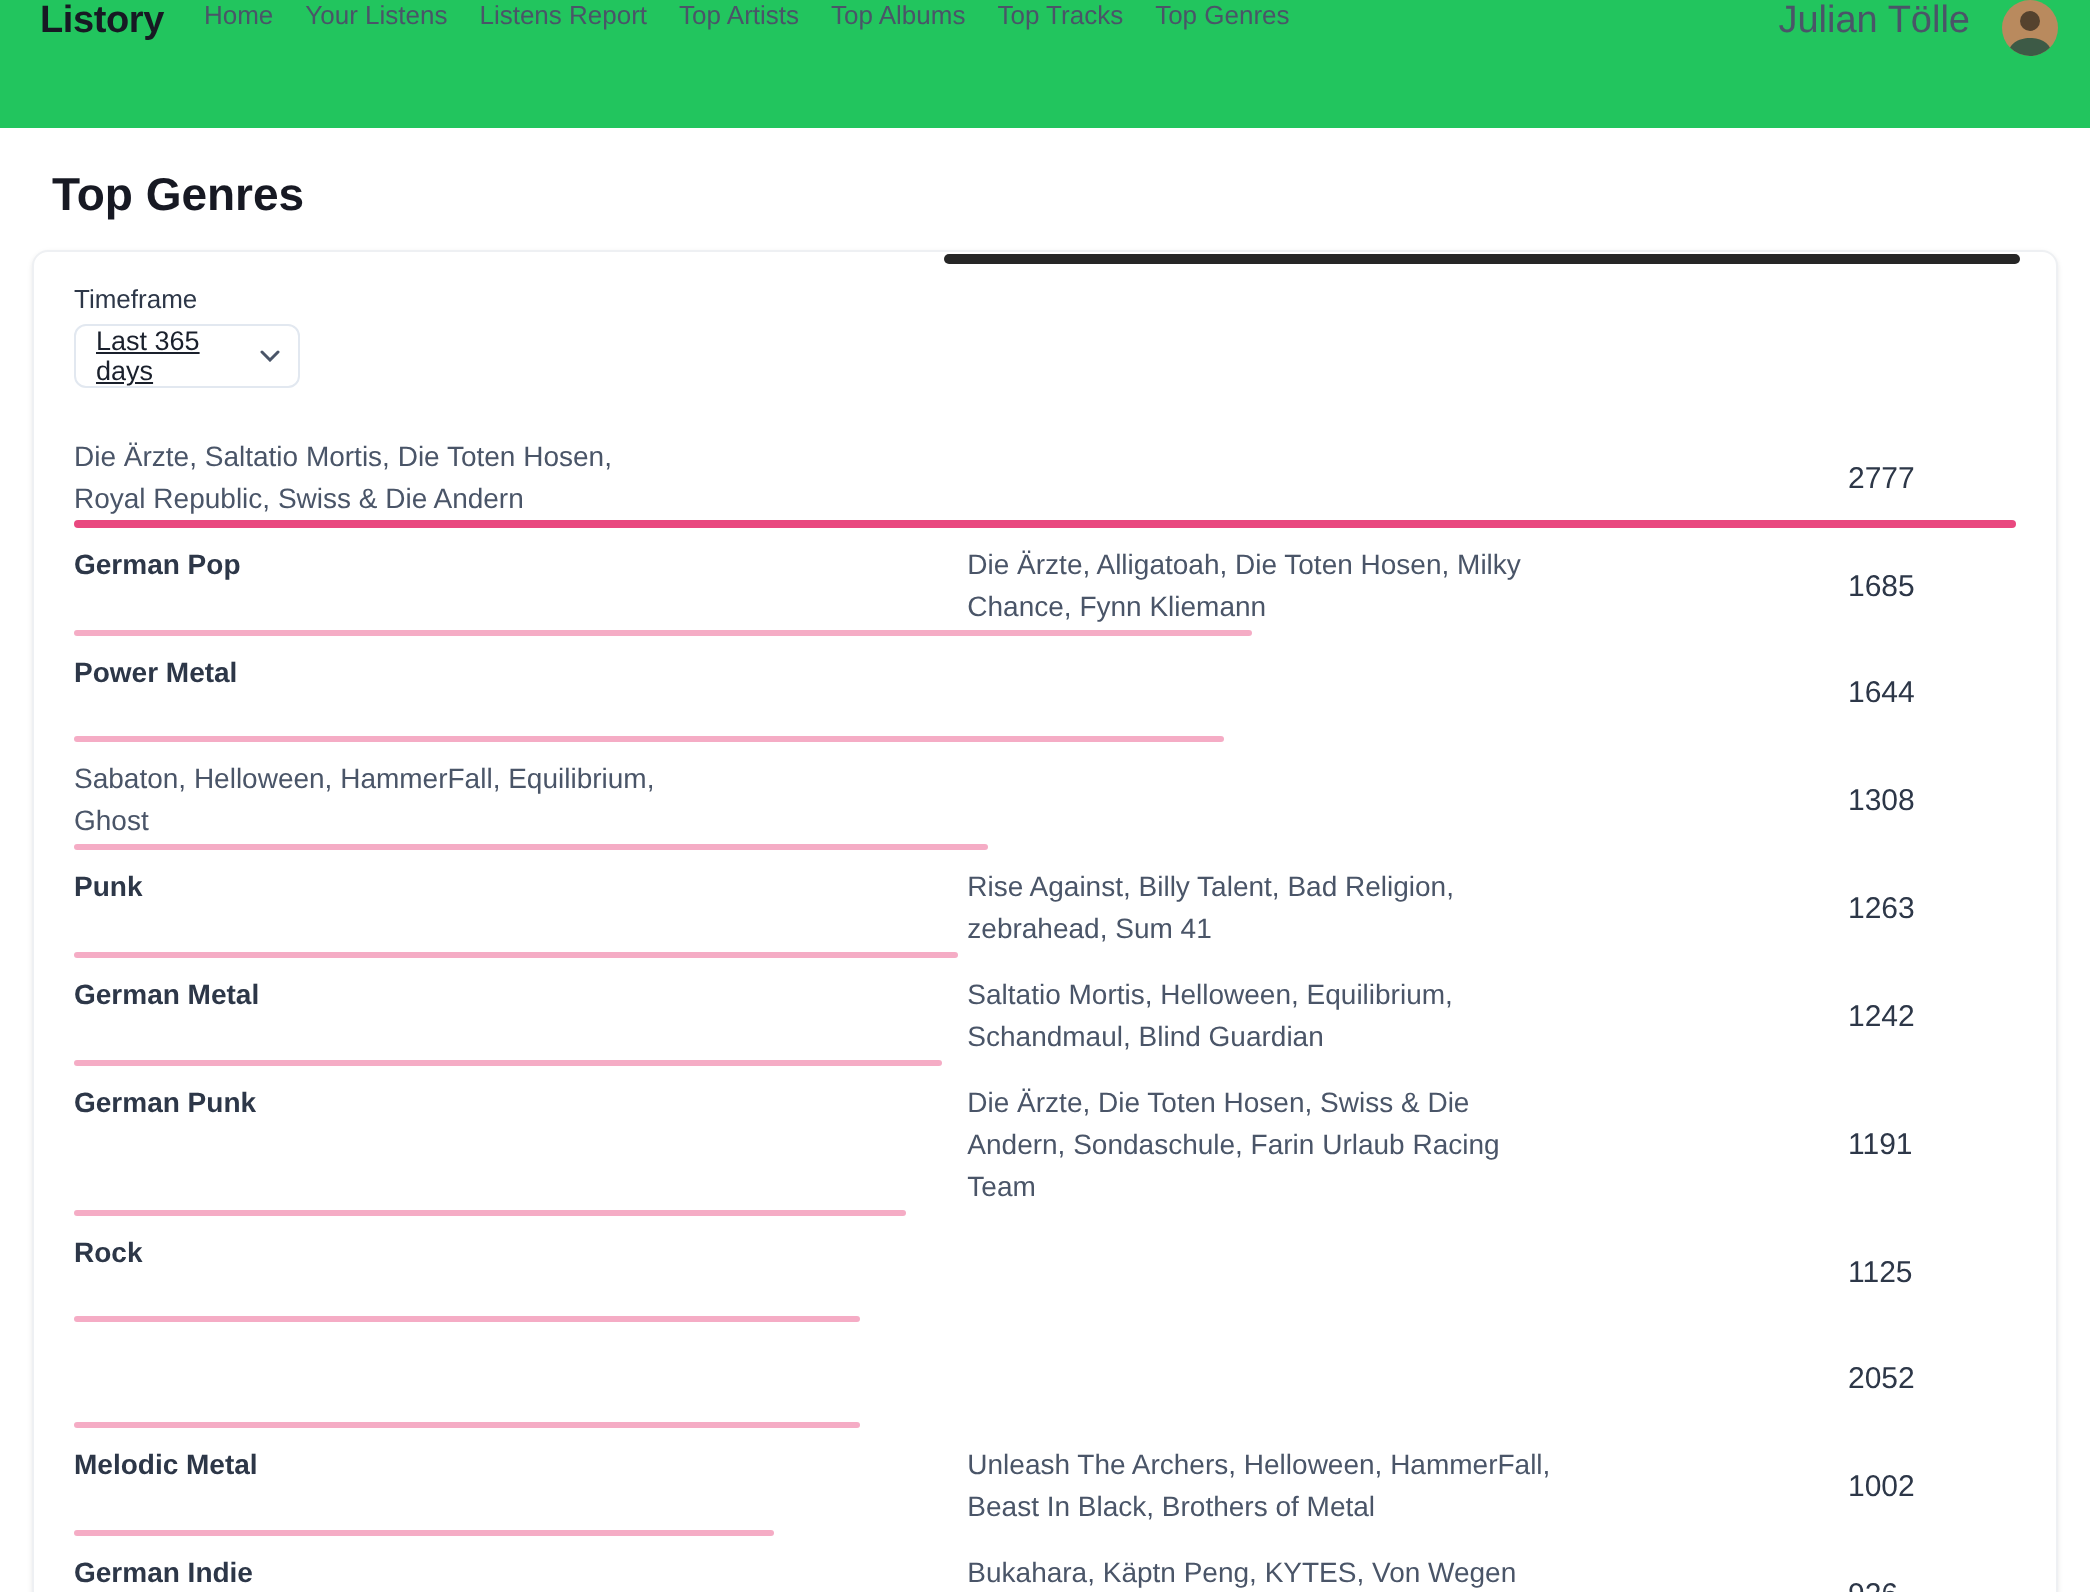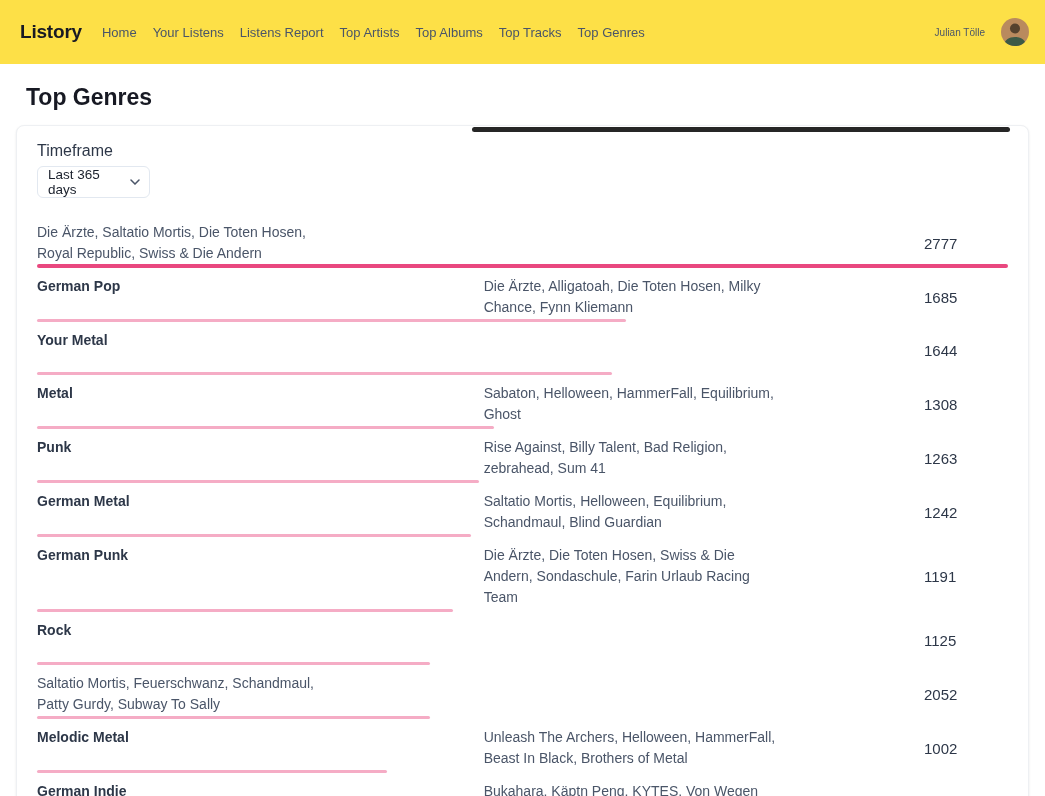--- a/index.html
+++ b/index.html
@@ -2,43 +2,43 @@
 <html><head>
 <meta charset="utf-8">
 <style>
   *{box-sizing:border-box}
   html,body{margin:0;padding:0}
   body{
     width:1045px;height:796px;overflow:hidden;background:#ffffff;
     font-family:"Liberation Sans",sans-serif;color:#1a202c;
   }
   
-  .topnav{display:flex;align-items:center;height:64px;padding:0 16px 0 20px;background:#fde047}
+  .topnav{display:flex;align-items:flex-start;height:64px;padding:0 16px 0 20px;background:#22c55e}
   .logo{font-size:19px;font-weight:700;color:#171923;margin-right:20px;cursor:pointer;letter-spacing:-.2px}
   .nav-links{display:flex;align-items:center;gap:16px}
   .nav-link{font-size:13px;color:#4a5568;cursor:pointer;white-space:nowrap}
   .nav-spacer{flex:1}
-  .user-name{font-size:10px;color:#4a5568;margin-right:16px;cursor:pointer}
+  .user-name{font-size:19px;color:#4a5568;margin-right:16px;cursor:pointer}
   .avatar{width:28px;height:28px;border-radius:50%;overflow:hidden;display:inline-block;flex:0 0 auto;cursor:pointer}
   .avatar svg{display:block}
   
   .page-title{font-size:23px;font-weight:700;color:#171923;margin:20px 26px 14px}
   
   .card{
     position:relative;margin:0 16px;padding:16px 20px 10px;
     border:1px solid #eef0f3;border-radius:8px;
     box-shadow:0 1px 3px rgba(0,0,0,.06),0 1px 2px rgba(0,0,0,.04);
     background:#fff;overflow:hidden;
   }
   .scroll-thumb{position:absolute;top:1px;left:45%;right:18px;height:5px;border-radius:3px}
-  .tf-label{font-size:16px;color:#2d3748;margin:0 0 5px}
+  .tf-label{font-size:13px;color:#2d3748;margin:0 0 5px}
   .tf-select{
     display:inline-flex;align-items:center;justify-content:space-between;
     width:113px;height:32px;border:1px solid #e2e8f0;border-radius:6px;
-    padding:0 9px 0 10px;font-size:13.5px;color:#1a202c;background:#fff;cursor:pointer;
+    padding:0 9px 0 10px;font-size:13.5px;color:#1a202c;background:#fff;cursor:pointer;text-decoration:underline;
   }
   .tf-select .chev{display:inline-flex;margin-left:6px}
   
   .genre-table{margin-top:16px}
   .genre-row{position:relative;display:flex;padding:8px 0 4px;min-height:53px}
   .cell-genre{flex:0 0 46%;font-size:14px;font-weight:700;color:#2d3748;line-height:1.5;padding-right:16px}
   .cell-artists{flex:0 0 31%;font-size:14px;color:#4a5568;line-height:1.5}
   .cell-count{flex:0 0 84px;margin-left:auto;align-self:center;font-size:15px;color:#2d3748}
   .genre-bar{position:absolute;left:0;bottom:0;height:3px;border-radius:2px}
   .genre-row:first-child .genre-bar{height:4px}
@@ -89,26 +89,25 @@
         <div class="cell-count">2777</div>
         <div class="genre-bar" style="width: 100%; background: rgb(233, 72, 127);"></div>
       </div>
       <div class="genre-row">
         <div class="cell-genre">German Pop</div>
         <div class="cell-artists">Die Ärzte, Alligatoah, Die Toten Hosen, Milky Chance, Fynn Kliemann</div>
         <div class="cell-count">1685</div>
         <div class="genre-bar" style="width: 60.677%; background: rgb(233, 72, 127); opacity: 0.45;"></div>
       </div>
       <div class="genre-row">
-        <div class="cell-genre">Your Metal</div>
+        <div class="cell-genre">Power Metal</div>
         <div class="cell-count">1644</div>
         <div class="genre-bar" style="width: 59.2006%; background: rgb(233, 72, 127); opacity: 0.45;"></div>
       </div>
       <div class="genre-row">
-        <div class="cell-genre">Metal</div>
         <div class="cell-artists">Sabaton, Helloween, HammerFall, Equilibrium, Ghost</div>
         <div class="cell-count">1308</div>
         <div class="genre-bar" style="width: 47.1012%; background: rgb(233, 72, 127); opacity: 0.45;"></div>
       </div>
       <div class="genre-row">
         <div class="cell-genre">Punk</div>
         <div class="cell-artists">Rise Against, Billy Talent, Bad Religion, zebrahead, Sum 41</div>
         <div class="cell-count">1263</div>
         <div class="genre-bar" style="width: 45.4807%; background: rgb(233, 72, 127); opacity: 0.45;"></div>
       </div>
@@ -123,21 +122,20 @@
         <div class="cell-artists">Die Ärzte, Die Toten Hosen, Swiss &amp; Die Andern, Sondaschule, Farin Urlaub Racing Team</div>
         <div class="cell-count">1191</div>
         <div class="genre-bar" style="width: 42.888%; background: rgb(233, 72, 127); opacity: 0.45;"></div>
       </div>
       <div class="genre-row">
         <div class="cell-genre">Rock</div>
         <div class="cell-count">1125</div>
         <div class="genre-bar" style="width: 40.5113%; background: rgb(233, 72, 127); opacity: 0.45;"></div>
       </div>
       <div class="genre-row">
-        <div class="cell-artists">Saltatio Mortis, Feuerschwanz, Schandmaul, Patty Gurdy, Subway To Sally</div>
         <div class="cell-count">2052</div>
         <div class="genre-bar" style="width: 40.4393%; background: rgb(233, 72, 127); opacity: 0.45;"></div>
       </div>
       <div class="genre-row">
         <div class="cell-genre">Melodic Metal</div>
         <div class="cell-artists">Unleash The Archers, Helloween, HammerFall, Beast In Black, Brothers of Metal</div>
         <div class="cell-count">1002</div>
         <div class="genre-bar" style="width: 36.0821%; background: rgb(233, 72, 127); opacity: 0.45;"></div>
       </div>
       <div class="genre-row">

